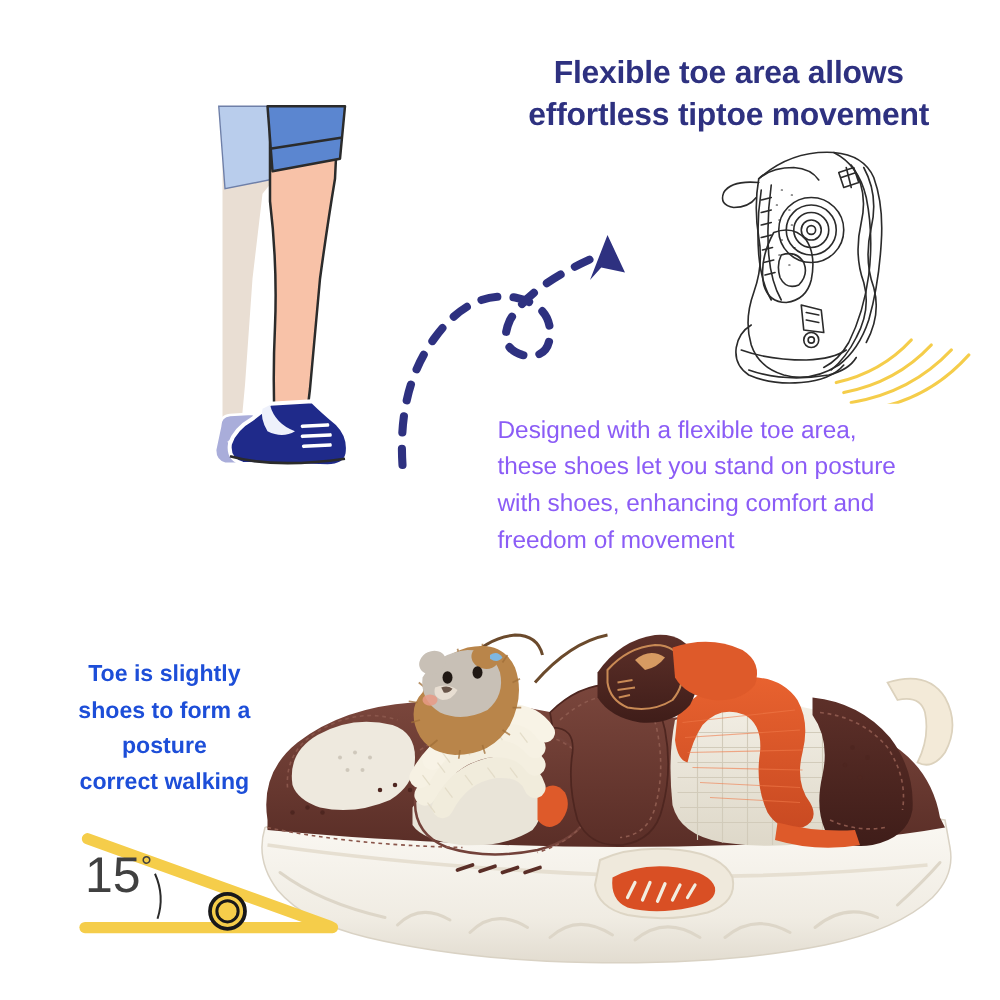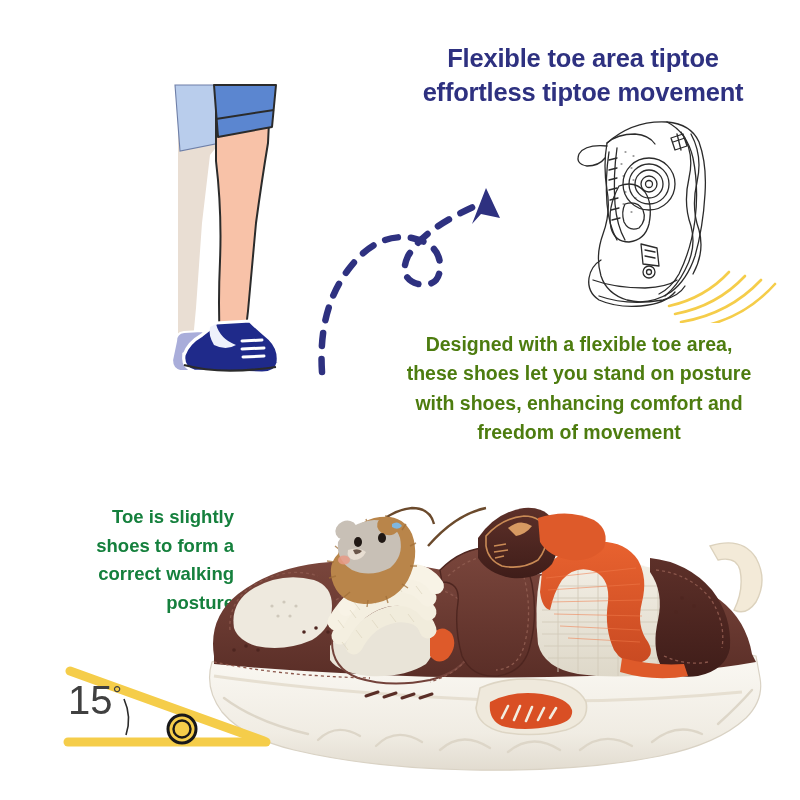--- a/index.html
+++ b/index.html
@@ -32,39 +32,38 @@
     color: #2e3180;
   }
   .headline .ln { display: block; }
 
   
   .body-copy {
     position: absolute;
     left: 398px;
     top: 330px;
     width: 362px;
+    font-size: 19.5px;
+    font-weight: 400;
+    line-height: 1.5;
+    color: #8b5cf6;
+  }
+  .body-copy .ln { display: block; }
+
+  
+  .caption-left {
+    position: absolute;
+    left: 29px;
+    top: 525px;
+    width: 205px;
     text-align: center;
-    font-size: 19.5px;
-    font-weight: 700;
-    line-height: 1.5;
-    color: #4d7c0f;
-  }
-  .body-copy .ln { display: block; }
-
-  
-  .caption-left {
-    position: absolute;
-    left: 29px;
-    top: 503px;
-    width: 205px;
-    text-align: right;
     font-size: 18.5px;
     font-weight: 700;
     line-height: 1.55;
-    color: #15803d;
+    color: #1d4ed8;
   }
   .caption-left .ln { display: block; }
 
   
   .angle-diagram {
     position: absolute;
     left: 40px;
     top: 655px;
     width: 250px;
     height: 110px;
@@ -121,21 +120,21 @@
     width: 620px;
     height: 330px;
   }
 </style>
 </head>
 <body>
 
 <div id="page">
 
   <div class="headline">
-    <span class="ln">Flexible toe area tiptoe</span>
+    <span class="ln">Flexible toe area allows</span>
     <span class="ln">effortless tiptoe movement</span>
   </div>
 
   <div class="leg-illustration">
     <svg width="140" height="305" viewBox="0 0 140 305" xmlns="http://www.w3.org/2000/svg">
 
       <path d="M20,3 L60,3 L60,62 L52,72 L44,140 L38,225 L34,268 L20,272 Z" fill="#e9ded3" stroke="none"></path>
 
       <path d="M17,2 L62,2 L62,60 L22,68 Z" fill="#b9cdec" stroke="#6e7fa8" stroke-width="1.1"></path>
 
@@ -223,22 +222,22 @@
   <div class="body-copy">
     <span class="ln">Designed with a flexible toe area,</span>
     <span class="ln">these shoes let you stand on posture</span>
     <span class="ln">with shoes, enhancing comfort and</span>
     <span class="ln">freedom of movement</span>
   </div>
 
   <div class="caption-left">
     <span class="ln">Toe is slightly</span>
     <span class="ln">shoes to form a</span>
+    <span class="ln">posture</span>
     <span class="ln">correct walking</span>
-    <span class="ln">posture</span>
   </div>
 
   <div class="shoe-photo">
     <svg width="620" height="330" viewBox="0 0 620 330" xmlns="http://www.w3.org/2000/svg">
       <defs>
         <linearGradient id="gBrown" x1="0" y1="0" x2="0" y2="1">
           <stop offset="0%" stop-color="#7a463c"></stop>
           <stop offset="100%" stop-color="#5a2e27"></stop>
         </linearGradient>
         <linearGradient id="gBrownDark" x1="0" y1="0" x2="0" y2="1">

